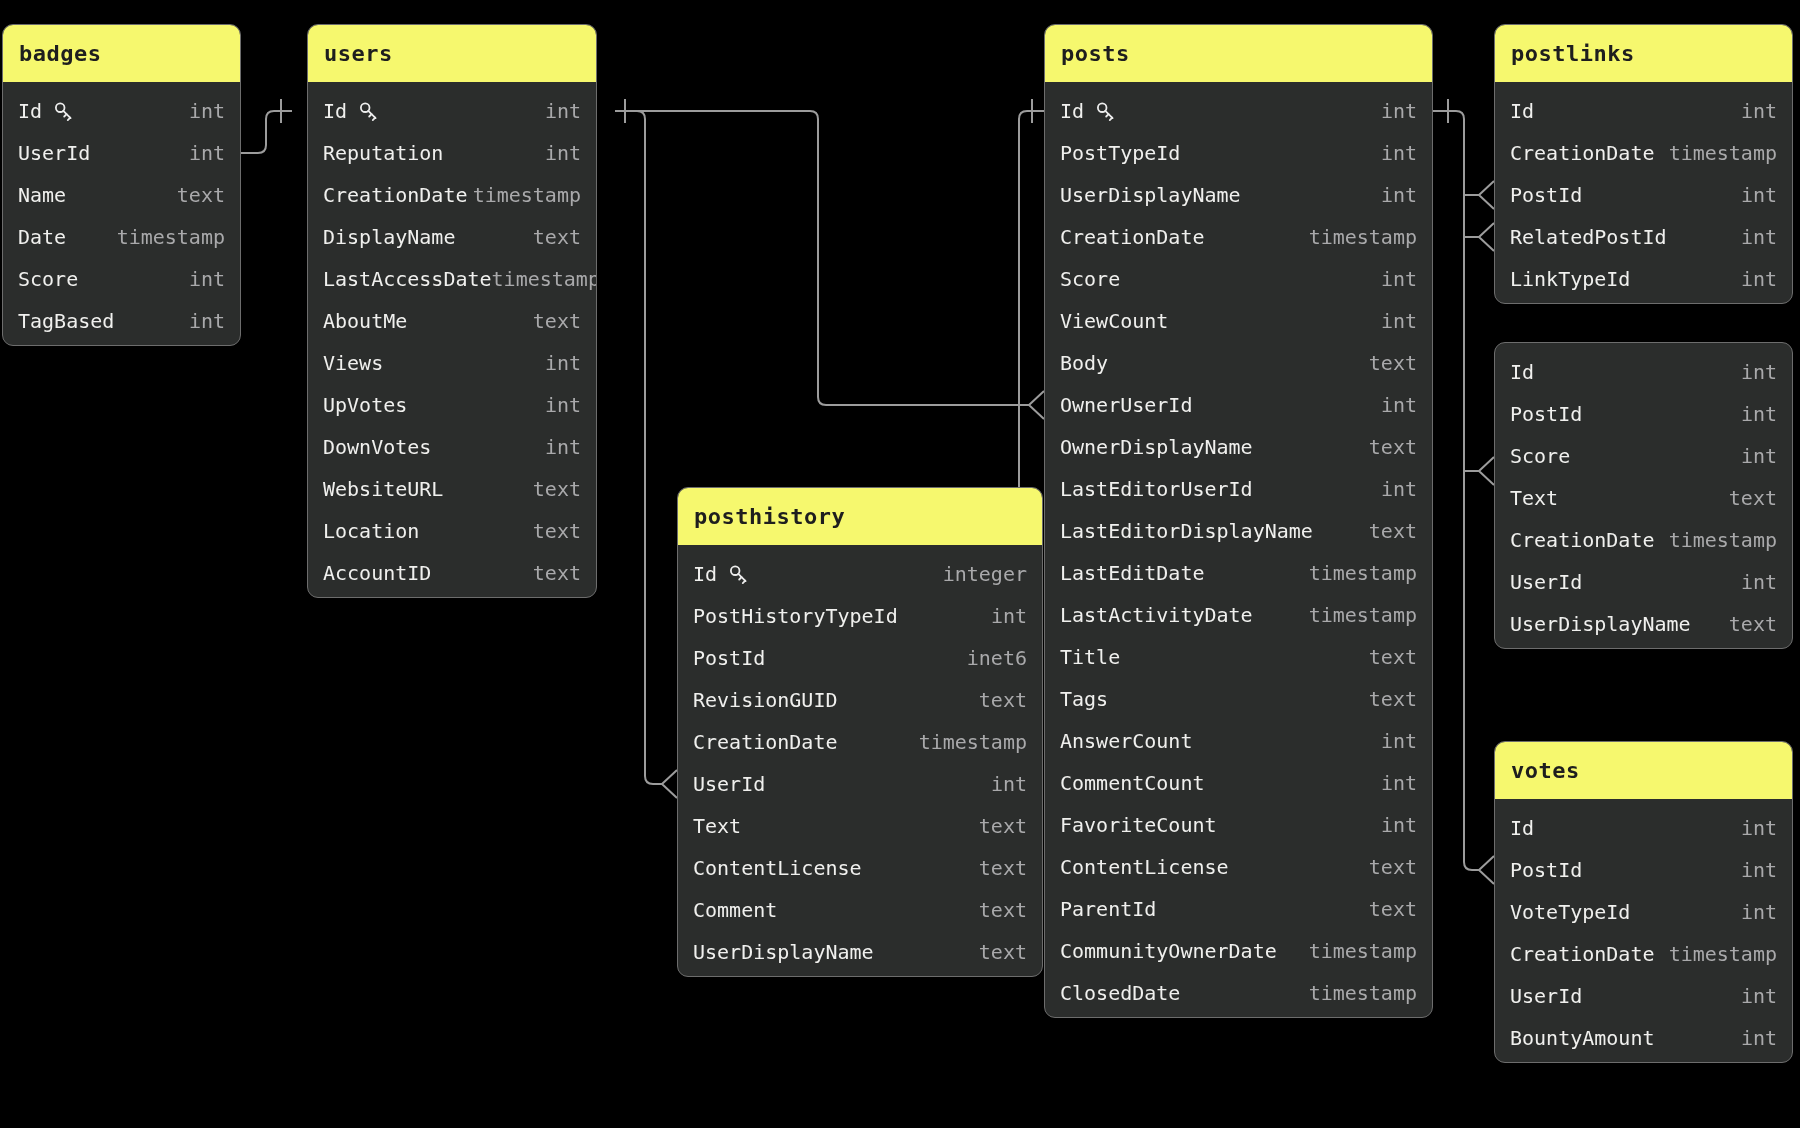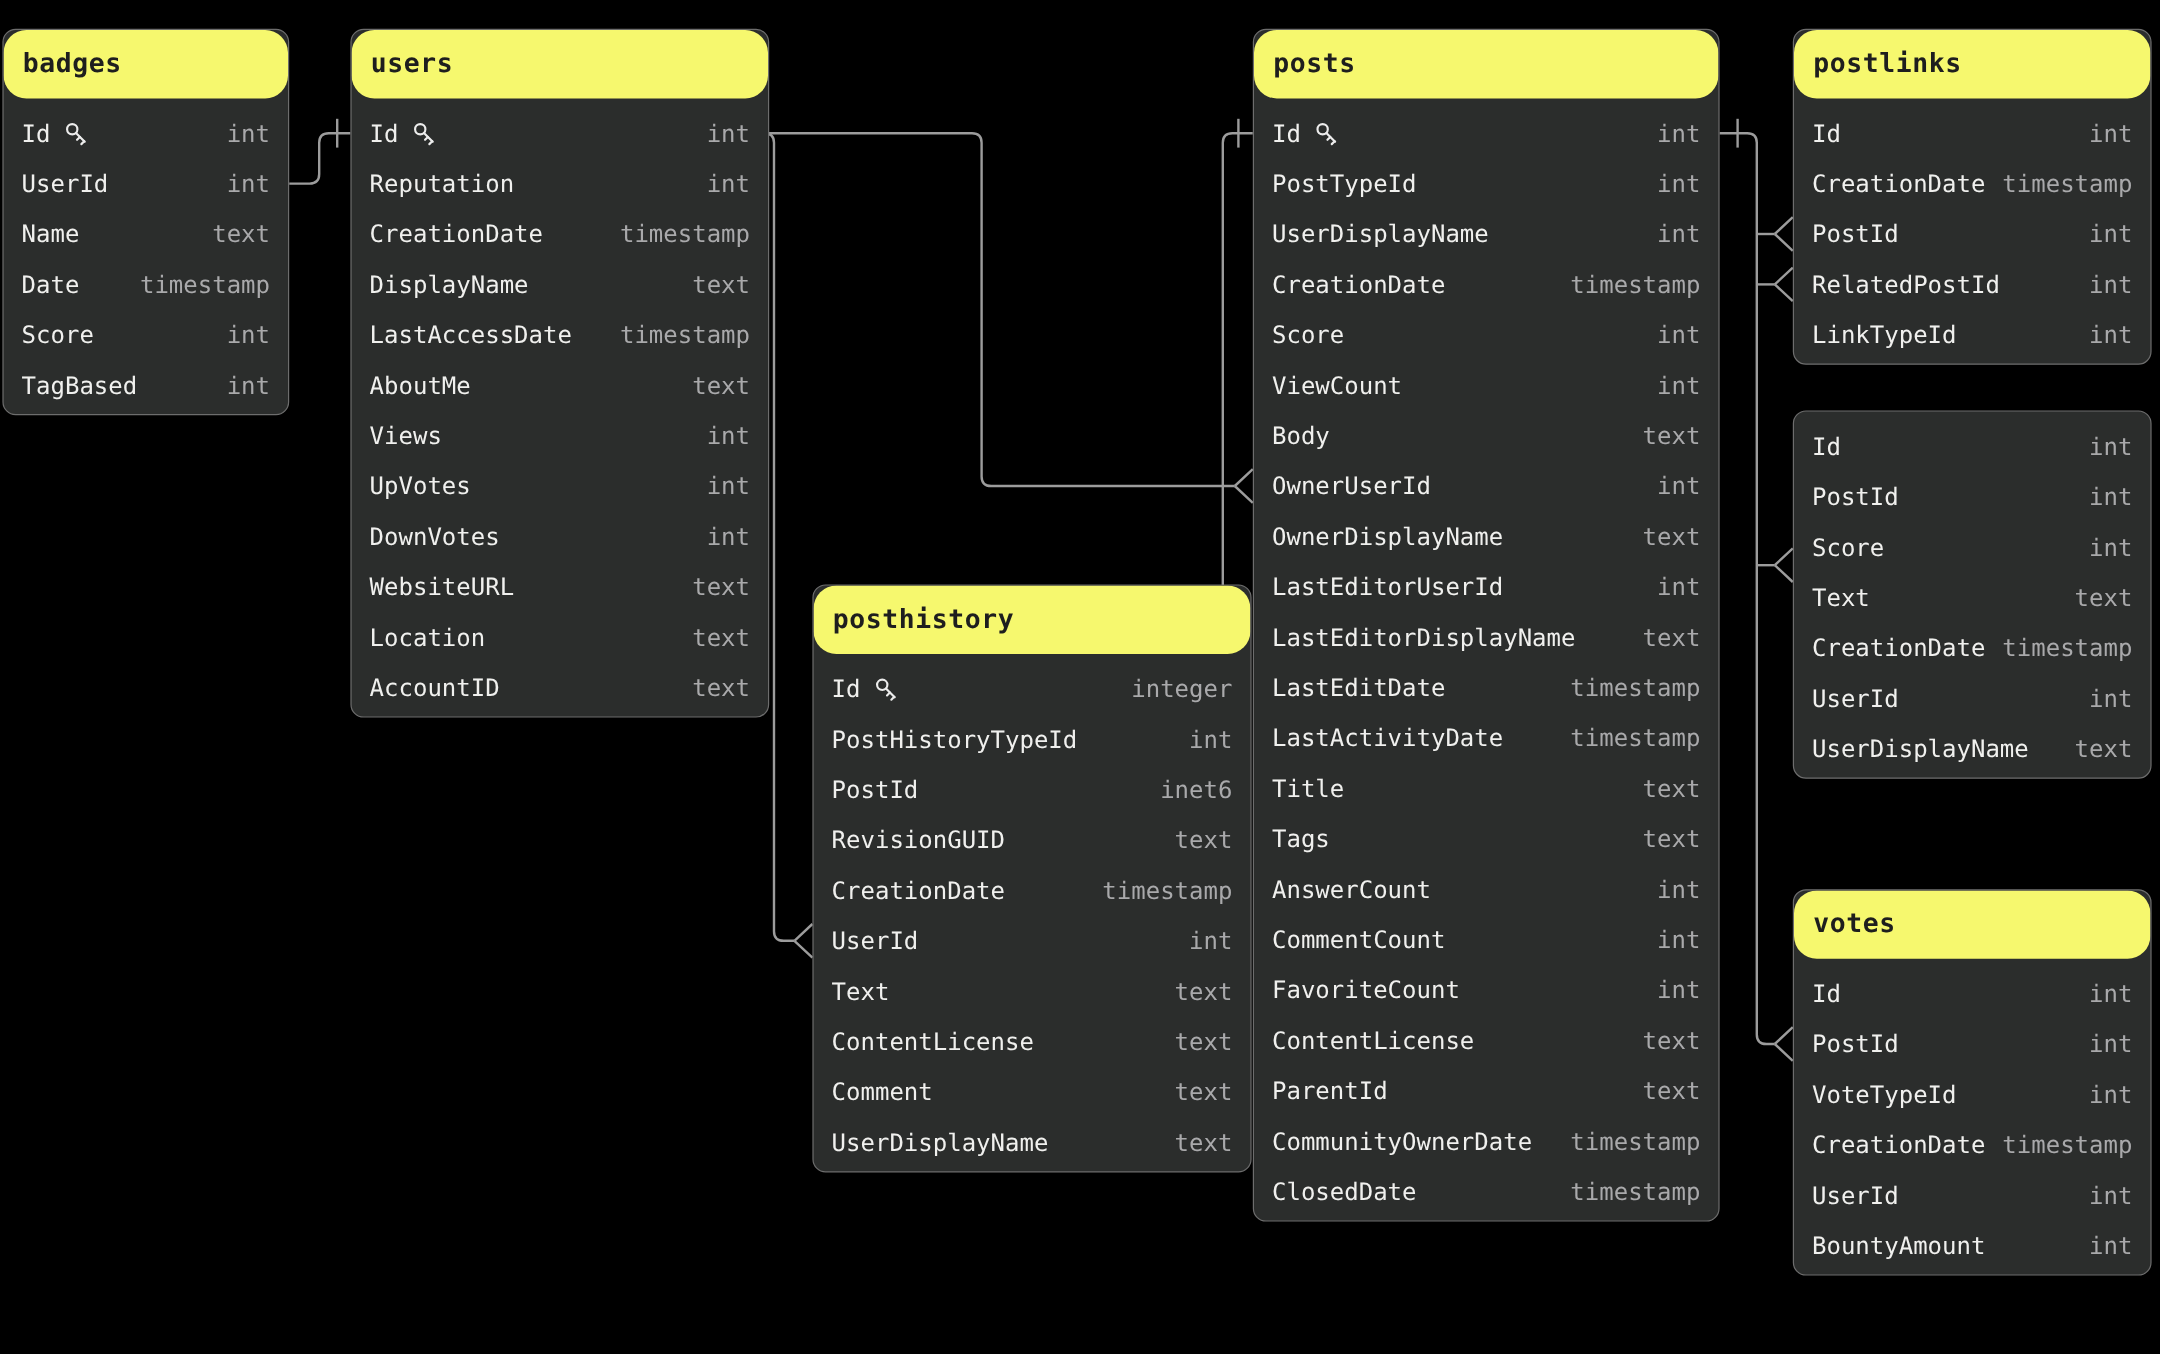--- a/index.html
+++ b/index.html
@@ -3,21 +3,21 @@
 <meta charset="utf-8">
 <style>
   html,body{margin:0;padding:0;background:#000;}
   #canvas{position:relative;width:1800px;height:1128px;background:#000;overflow:hidden;
           font-family:"DejaVu Sans Mono",monospace;}
   #rel-layer{position:absolute;left:0;top:0;width:1800px;height:1128px;}
   #rel-layer path{fill:none;stroke:#9c9c9c;stroke-width:2;stroke-linejoin:round;}
   .table{position:absolute;background:#2b2d2c;border:1.5px solid #6d6d6d;border-radius:11px;
          overflow:hidden;box-sizing:border-box;}
   .thead{height:57px;background:#f6f86e;display:flex;align-items:center;padding:0 16px;
-         font-weight:bold;font-size:22px;color:#1e1e1e;letter-spacing:0.5px;border-radius:19px;}
+         font-weight:bold;font-size:22px;color:#1e1e1e;letter-spacing:0.5px;}
   .tbody{padding:8px 0 3px 0;}
   .row{height:42px;display:flex;align-items:center;justify-content:space-between;
        padding:0 15px;font-size:20px;white-space:nowrap;}
   .fname{color:#f0f0ee;display:inline-flex;align-items:center;gap:10px;}
   .ftype{color:#a9a9ab;}
   .key{flex:0 0 auto;}
 </style>
 </head>
 <body>
 
@@ -92,21 +92,21 @@
           <span class="fname">Score</span>
           <span class="ftype">int</span>
         </div>
         <div class="row">
           <span class="fname">TagBased</span>
           <span class="ftype">int</span>
         </div>
       </div>
   </div>
 
-  <div class="table" style="left:292px;top:24px;width:349px">
+  <div class="table" style="left:307px;top:24px;width:290px">
     <div class="thead">
       <span>users</span>
     </div>
     <div class="tbody">
         <div class="row">
           <span class="fname">Id<svg class="key" width="23" height="23" viewBox="0 0 23 23">
     <g fill="none" stroke="#ececec" stroke-width="1.8" stroke-linecap="round">
       <circle cx="8.2" cy="7.7" r="4.3"></circle>
       <path d="M11.3 10.8 L18.6 18.1"></path>
       <path d="M14.6 14.1 L12.2 16.5"></path>

